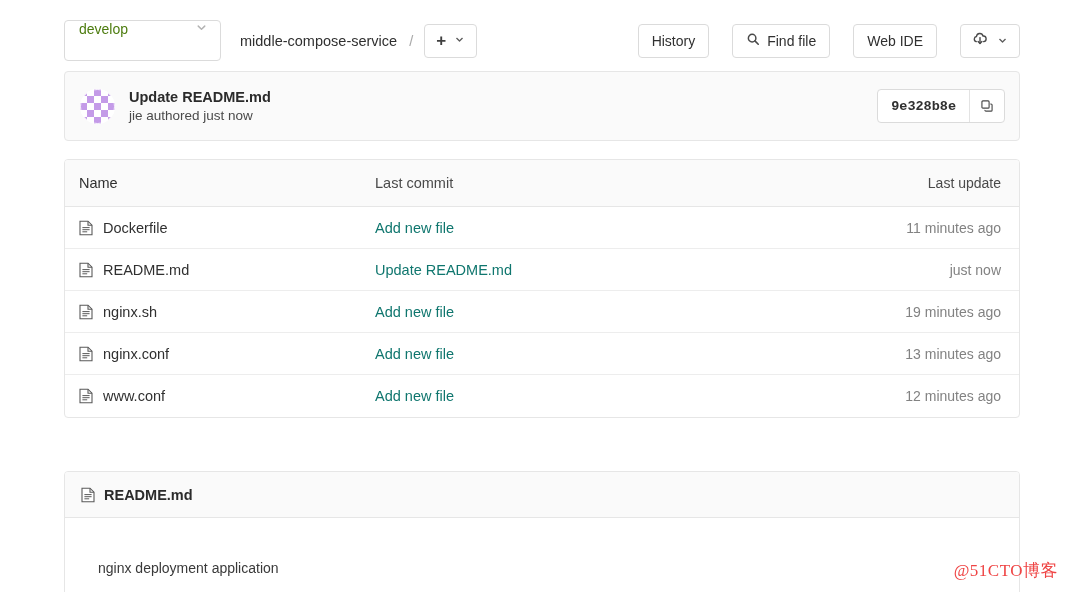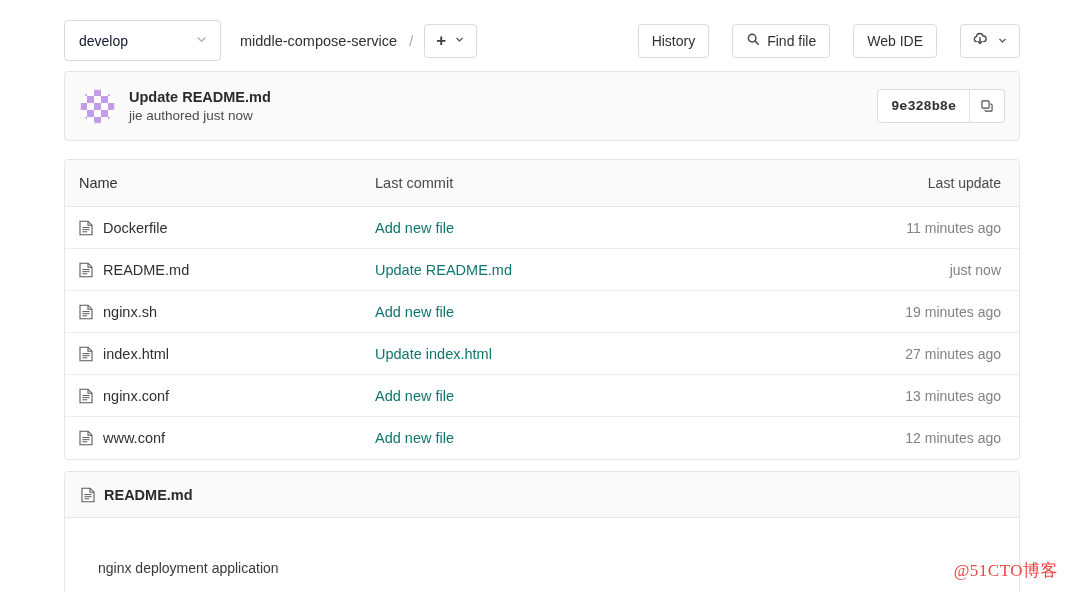--- a/index.html
+++ b/index.html
@@ -33,25 +33,25 @@
     align-items: center;
   }
 
   .branch-select {
     width: 157px;
     height: 41px;
     border: 1px solid #dbdbdb;
     border-radius: 4px;
     background: #ffffff;
     display: flex;
-    align-items: center;
+    align-items: flex-start;
     justify-content: space-between;
     padding: 0 12px 0 14px;
     font-size: 14px;
-    color: #0f172a;
+    color: #4d7c0f;
   }
   .branch-select .chev { color: #b3b3b3; }
 
   .breadcrumb {
     display: flex;
     align-items: center;
     margin-left: 19px;
     font-size: 14.5px;
     color: #303030;
   }
@@ -392,34 +392,20 @@
         </div>
         <div class="frow">
           <div class="col-name">
             <span>
   <svg class="file-ico" width="14" height="16" viewBox="0 0 14 16" fill="none" aria-hidden="true">
     <path d="M1 1.2 L9 1.2 L13 5.2 L13 14.8 L1 14.8 Z" stroke="#5a5a5a" stroke-width="1.1" fill="#ffffff"></path>
     <path d="M9 1.2 L9 5.2 L13 5.2" stroke="#5a5a5a" stroke-width="1.1" fill="none"></path>
     <path d="M3.4 7.6 H10.6 M3.4 9.7 H10.6 M3.4 11.8 H8.2" stroke="#5a5a5a" stroke-width="1"></path>
   </svg>
             </span>
-            <span>index.html</span>
-          </div>
-          <div class="col-commit">Update index.html</div>
-          <div class="col-update">27 minutes ago</div>
-        </div>
-        <div class="frow">
-          <div class="col-name">
-            <span>
-  <svg class="file-ico" width="14" height="16" viewBox="0 0 14 16" fill="none" aria-hidden="true">
-    <path d="M1 1.2 L9 1.2 L13 5.2 L13 14.8 L1 14.8 Z" stroke="#5a5a5a" stroke-width="1.1" fill="#ffffff"></path>
-    <path d="M9 1.2 L9 5.2 L13 5.2" stroke="#5a5a5a" stroke-width="1.1" fill="none"></path>
-    <path d="M3.4 7.6 H10.6 M3.4 9.7 H10.6 M3.4 11.8 H8.2" stroke="#5a5a5a" stroke-width="1"></path>
-  </svg>
-            </span>
             <span>nginx.conf</span>
           </div>
           <div class="col-commit">Add new file</div>
           <div class="col-update">13 minutes ago</div>
         </div>
         <div class="frow">
           <div class="col-name">
             <span>
   <svg class="file-ico" width="14" height="16" viewBox="0 0 14 16" fill="none" aria-hidden="true">
     <path d="M1 1.2 L9 1.2 L13 5.2 L13 14.8 L1 14.8 Z" stroke="#5a5a5a" stroke-width="1.1" fill="#ffffff"></path>

